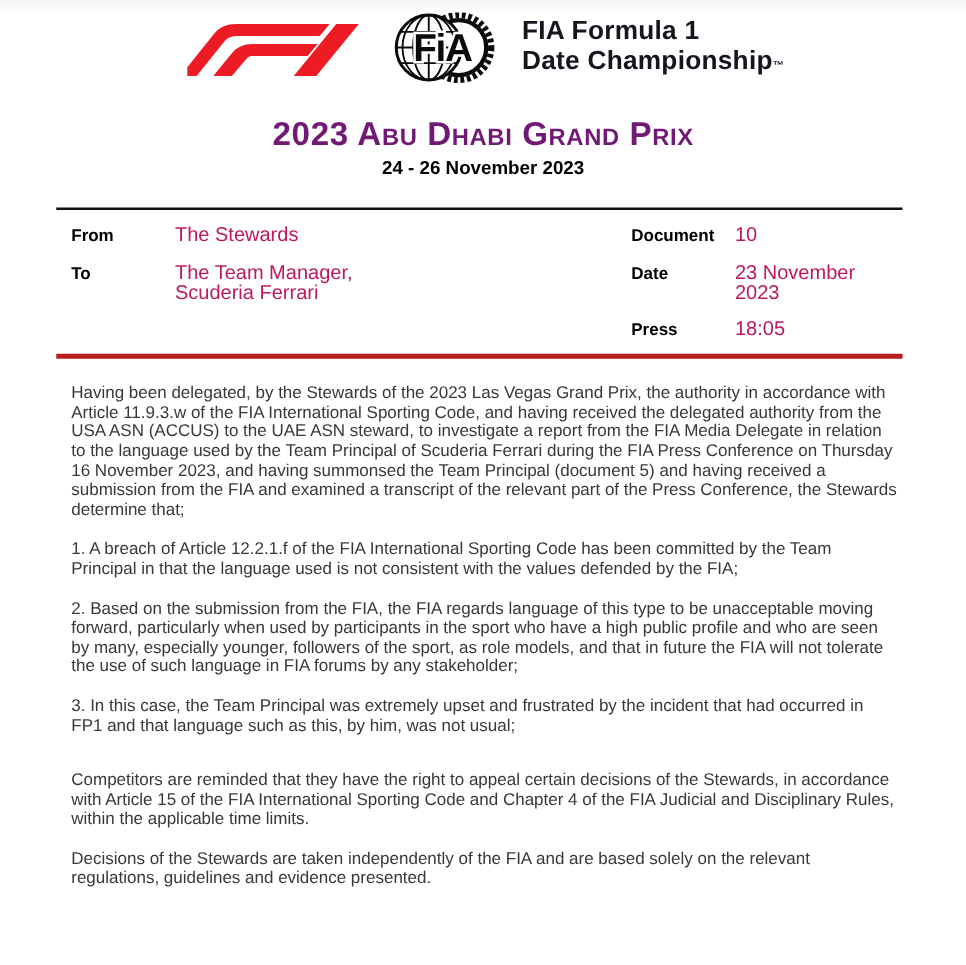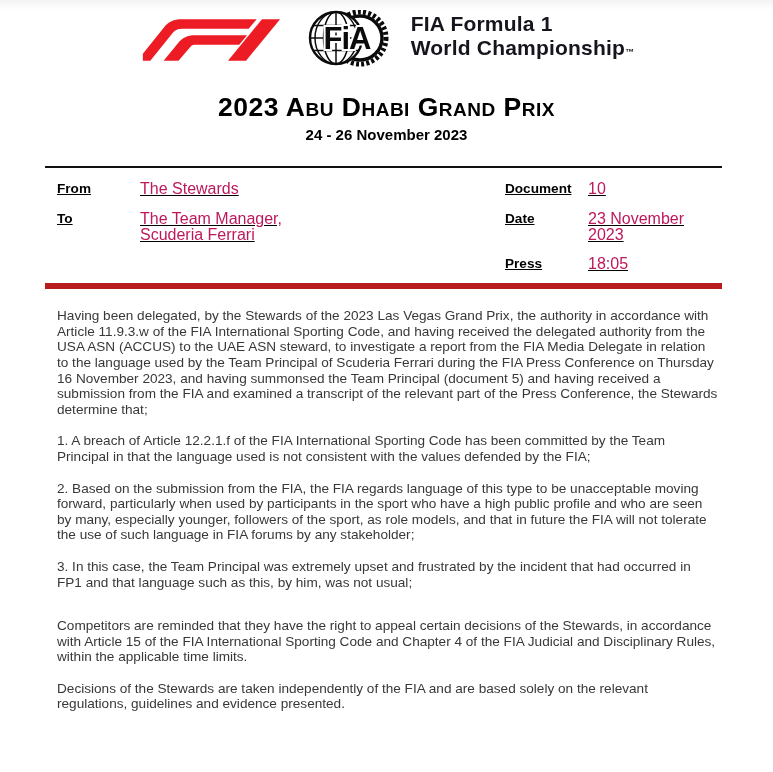--- a/index.html
+++ b/index.html
@@ -35,37 +35,36 @@
   .org-text .tm { font-size: 9px; font-weight: 700; vertical-align: baseline; }
 
   
   .title-block { text-align: center; margin-top: 24px; }
   .event-title {
     margin: 0;
     font-size: 26.5px;
     font-weight: 700;
     font-variant: small-caps;
     letter-spacing: 0.5px;
-    color: #000000;
+    color: #701a75;
   }
   .event-dates {
     margin: 3px 0 0 0;
     font-size: 15px;
     font-weight: 700;
     color: #000;
   }
 
   
   .meta {
     margin: 23px 51px 0 45px;
     border-top: 2px solid #111;
-    border-bottom: 6px solid #b91c1c;
+    border-bottom: 4px solid #b91c1c;
     padding: 13px 0 11px 0;
     display: flex;
-    text-decoration: underline;
   }
   .meta-left { margin-left: 12px; width: 448px; }
   .meta-right { width: 217px; }
   .meta-row { display: grid; grid-template-columns: 83px auto; margin-bottom: 14px; }
   .meta-row:last-child { margin-bottom: 0; }
   .meta-label { font-weight: 700; font-size: 13.6px; color: #000; line-height: 16px; }
   .meta-value { font-size: 16px; color: #be185d; line-height: 15.6px; }
 
   
   .doc-body { margin: 19px 55px 0 57px; }
@@ -106,21 +105,21 @@
       <line x1="30" y1="4" x2="30" y2="56"></line>
       <line x1="4" y1="30" x2="56" y2="30"></line>
       <line x1="7" y1="17.5" x2="53" y2="17.5"></line>
       <line x1="7" y1="42.5" x2="53" y2="42.5"></line>
     </g>
     <text x="41" y="41" text-anchor="middle" font-family="Liberation Sans, sans-serif" font-size="31" font-weight="700" fill="#0b0b0b" stroke="#ffffff" stroke-width="4" paint-order="stroke" letter-spacing="-1">FiA</text>
   </svg>
 
   <div class="org-text">
     <div>FIA Formula 1</div>
-    <div><span>World Championship</span><span class="tm">™</span></div>
+    <div><span>Date Championship</span><span class="tm">™</span></div>
   </div>
 </div>
 
 <div class="title-block">
   <h1 class="event-title">2023 Abu Dhabi Grand Prix</h1>
   <div class="event-dates">24 - 26 November 2023</div>
 </div>
 
 <div class="meta">
   <div class="meta-left">

